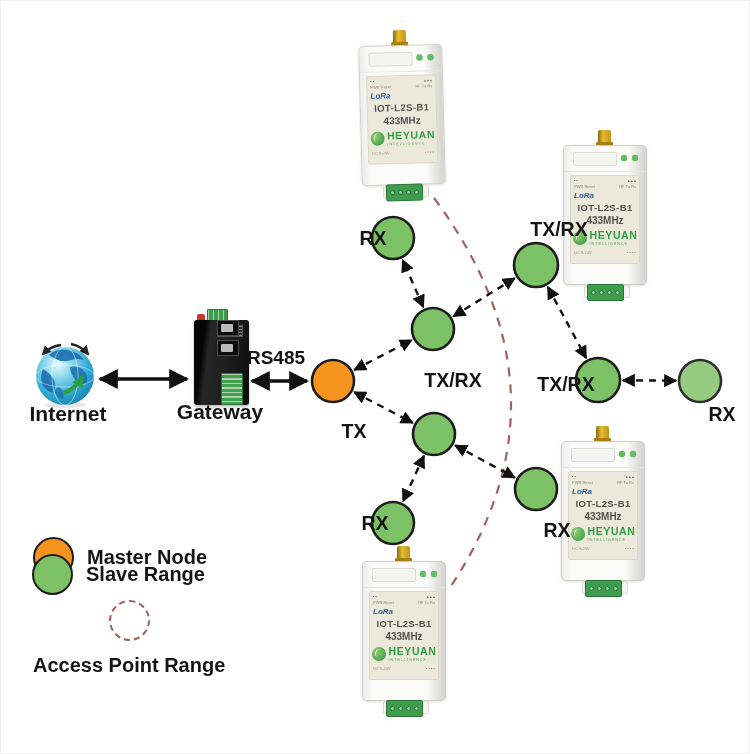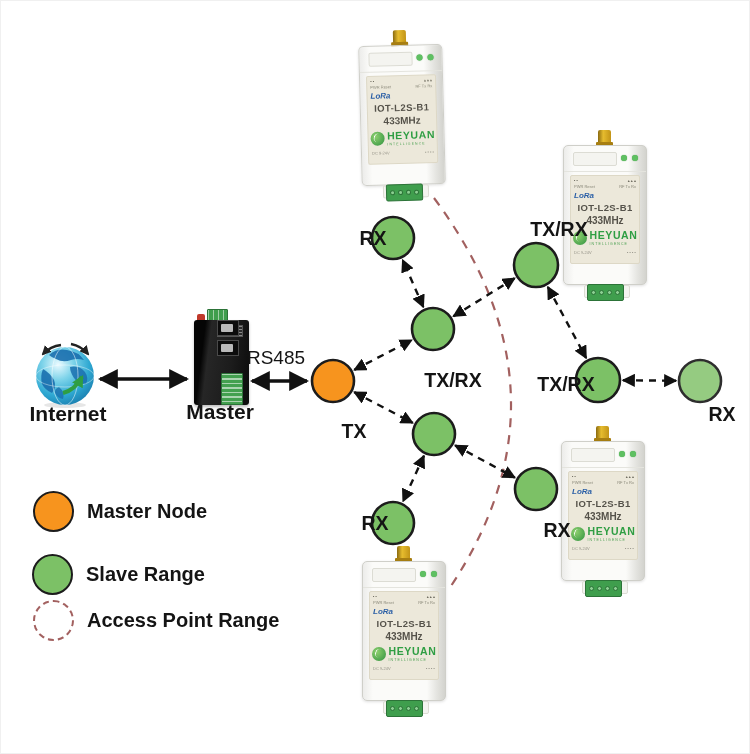--- a/index.html
+++ b/index.html
@@ -12,21 +12,21 @@
   .node-label{
     position:absolute;transform:translate(-50%,-50%);
     font-size:19.5px;font-weight:600;color:#141414;white-space:nowrap;z-index:7;margin-left:20px;
   }
   .diagram-label{
     position:absolute;transform:translateX(-50%);
     font-size:21px;font-weight:600;color:#141414;white-space:nowrap;z-index:7;
   }
   .rs485-label{
     position:absolute;transform:translateX(-50%);
-    font-size:19px;font-weight:400;color:#141414;white-space:nowrap;z-index:7;
+    font-size:19px;font-weight:700;color:#141414;white-space:nowrap;z-index:7;
   }
 
   
   #globe{position:absolute;left:28px;top:338px;z-index:4;}
 
   
   .gateway{position:absolute;left:191px;top:304px;width:60px;height:100px;z-index:4;}
   .gw-topterm{position:absolute;left:15px;top:4px;width:19px;height:12px;background:#3f9e4d;border:1px solid #2c7338;border-radius:1px;
     background-image:repeating-linear-gradient(90deg,rgba(255,255,255,.5) 0 1px,transparent 1px 5px);}
   .gw-ant{position:absolute;left:5px;top:9px;width:8px;height:10px;background:#c0392b;border-radius:2px 2px 0 0;border-bottom:2px solid #7e241a;}
@@ -36,23 +36,23 @@
   .gw-label{position:absolute;left:23px;top:5px;width:24px;height:10px;background:#2e2e2e;border:1px solid #565656;
     background-image:repeating-linear-gradient(180deg,#8a8a8a 0 1px,transparent 1px 3px);}
   .gw-port{position:absolute;left:23px;width:20px;height:14px;background:#0c0c0c;border:1px solid #4a4a4a;}
   .gw-port.p1{top:20px;}　.gw-port.p2{top:36px;}
   .gw-port::after{content:'';position:absolute;left:3px;top:3px;width:12px;height:8px;background:#b9b9b9;border-radius:1px;}
   .gw-strip{position:absolute;left:27px;top:53px;width:20px;height:30px;background:#43a04f;border:1px solid #2c7338;border-radius:1px;
     background-image:repeating-linear-gradient(180deg,rgba(255,255,255,.55) 0 1.5px,transparent 1.5px 4.5px);}
 
   
   .legend-row{position:absolute;display:flex;align-items:center;gap:13px;z-index:7;}
-  .legend-row.r1{left:32px;top:490px;}
+  .legend-row.r1{left:32px;top:536px;}
   .legend-row.r2{left:31px;top:553px;}
-  .legend-row.r3{left:32px;top:599px;}
+  .legend-row.r3{left:32px;top:599px;flex-direction:column;}
   .swatch{width:41px;height:41px;border-radius:50%;box-sizing:border-box;flex:none;}
   .swatch.master{background:#f7941e;border:2.5px solid #1c1c1c;}
   .swatch.slave{background:#7cc166;border:2.5px solid #1c1c1c;}
   .swatch.range{background:transparent;border:2px dashed #a2605f;}
   .legend-label{font-size:20px;font-weight:600;color:#141414;white-space:nowrap;}
 
   
   .device{position:absolute;width:84px;height:172px;z-index:3;}
   .antenna{position:absolute;left:35px;top:1px;width:13px;height:16px;border-radius:2px 2px 0 0;
     background:linear-gradient(90deg,#8a6a10,#e6bc2e 40%,#c29417);}
@@ -120,21 +120,21 @@
   <div class="gateway">
     <div class="gw-topterm"></div>
     <div class="gw-ant"></div>
     <div class="gw-body">
       <div class="gw-label"></div>
       <div class="gw-port p1"></div>
       <div class="gw-port p2"></div>
       <div class="gw-strip"></div>
     </div>
   </div>
-  <div class="diagram-label" style="left:219px;top:399px;">Master</div>
+  <div class="diagram-label" style="left:219px;top:399px;">Gateway</div>
 
   <div class="rs485-label" style="left:275px;top:346px;">RS485</div>
 
   <svg id="net-svg" viewBox="0 0 750 754">
     <defs>
       <marker id="arr" viewBox="0 0 10 10" refX="9" refY="5" markerWidth="5.5" markerHeight="5.5" orient="auto-start-reverse">
         <path d="M0,0 L10,5 L0,10 z" fill="#111111"></path>
       </marker>
     </defs>
   <path d="M 433 197 Q 578 392 450 585" fill="none" stroke="#a2605f" stroke-width="2.2" stroke-dasharray="9 8"></path>

